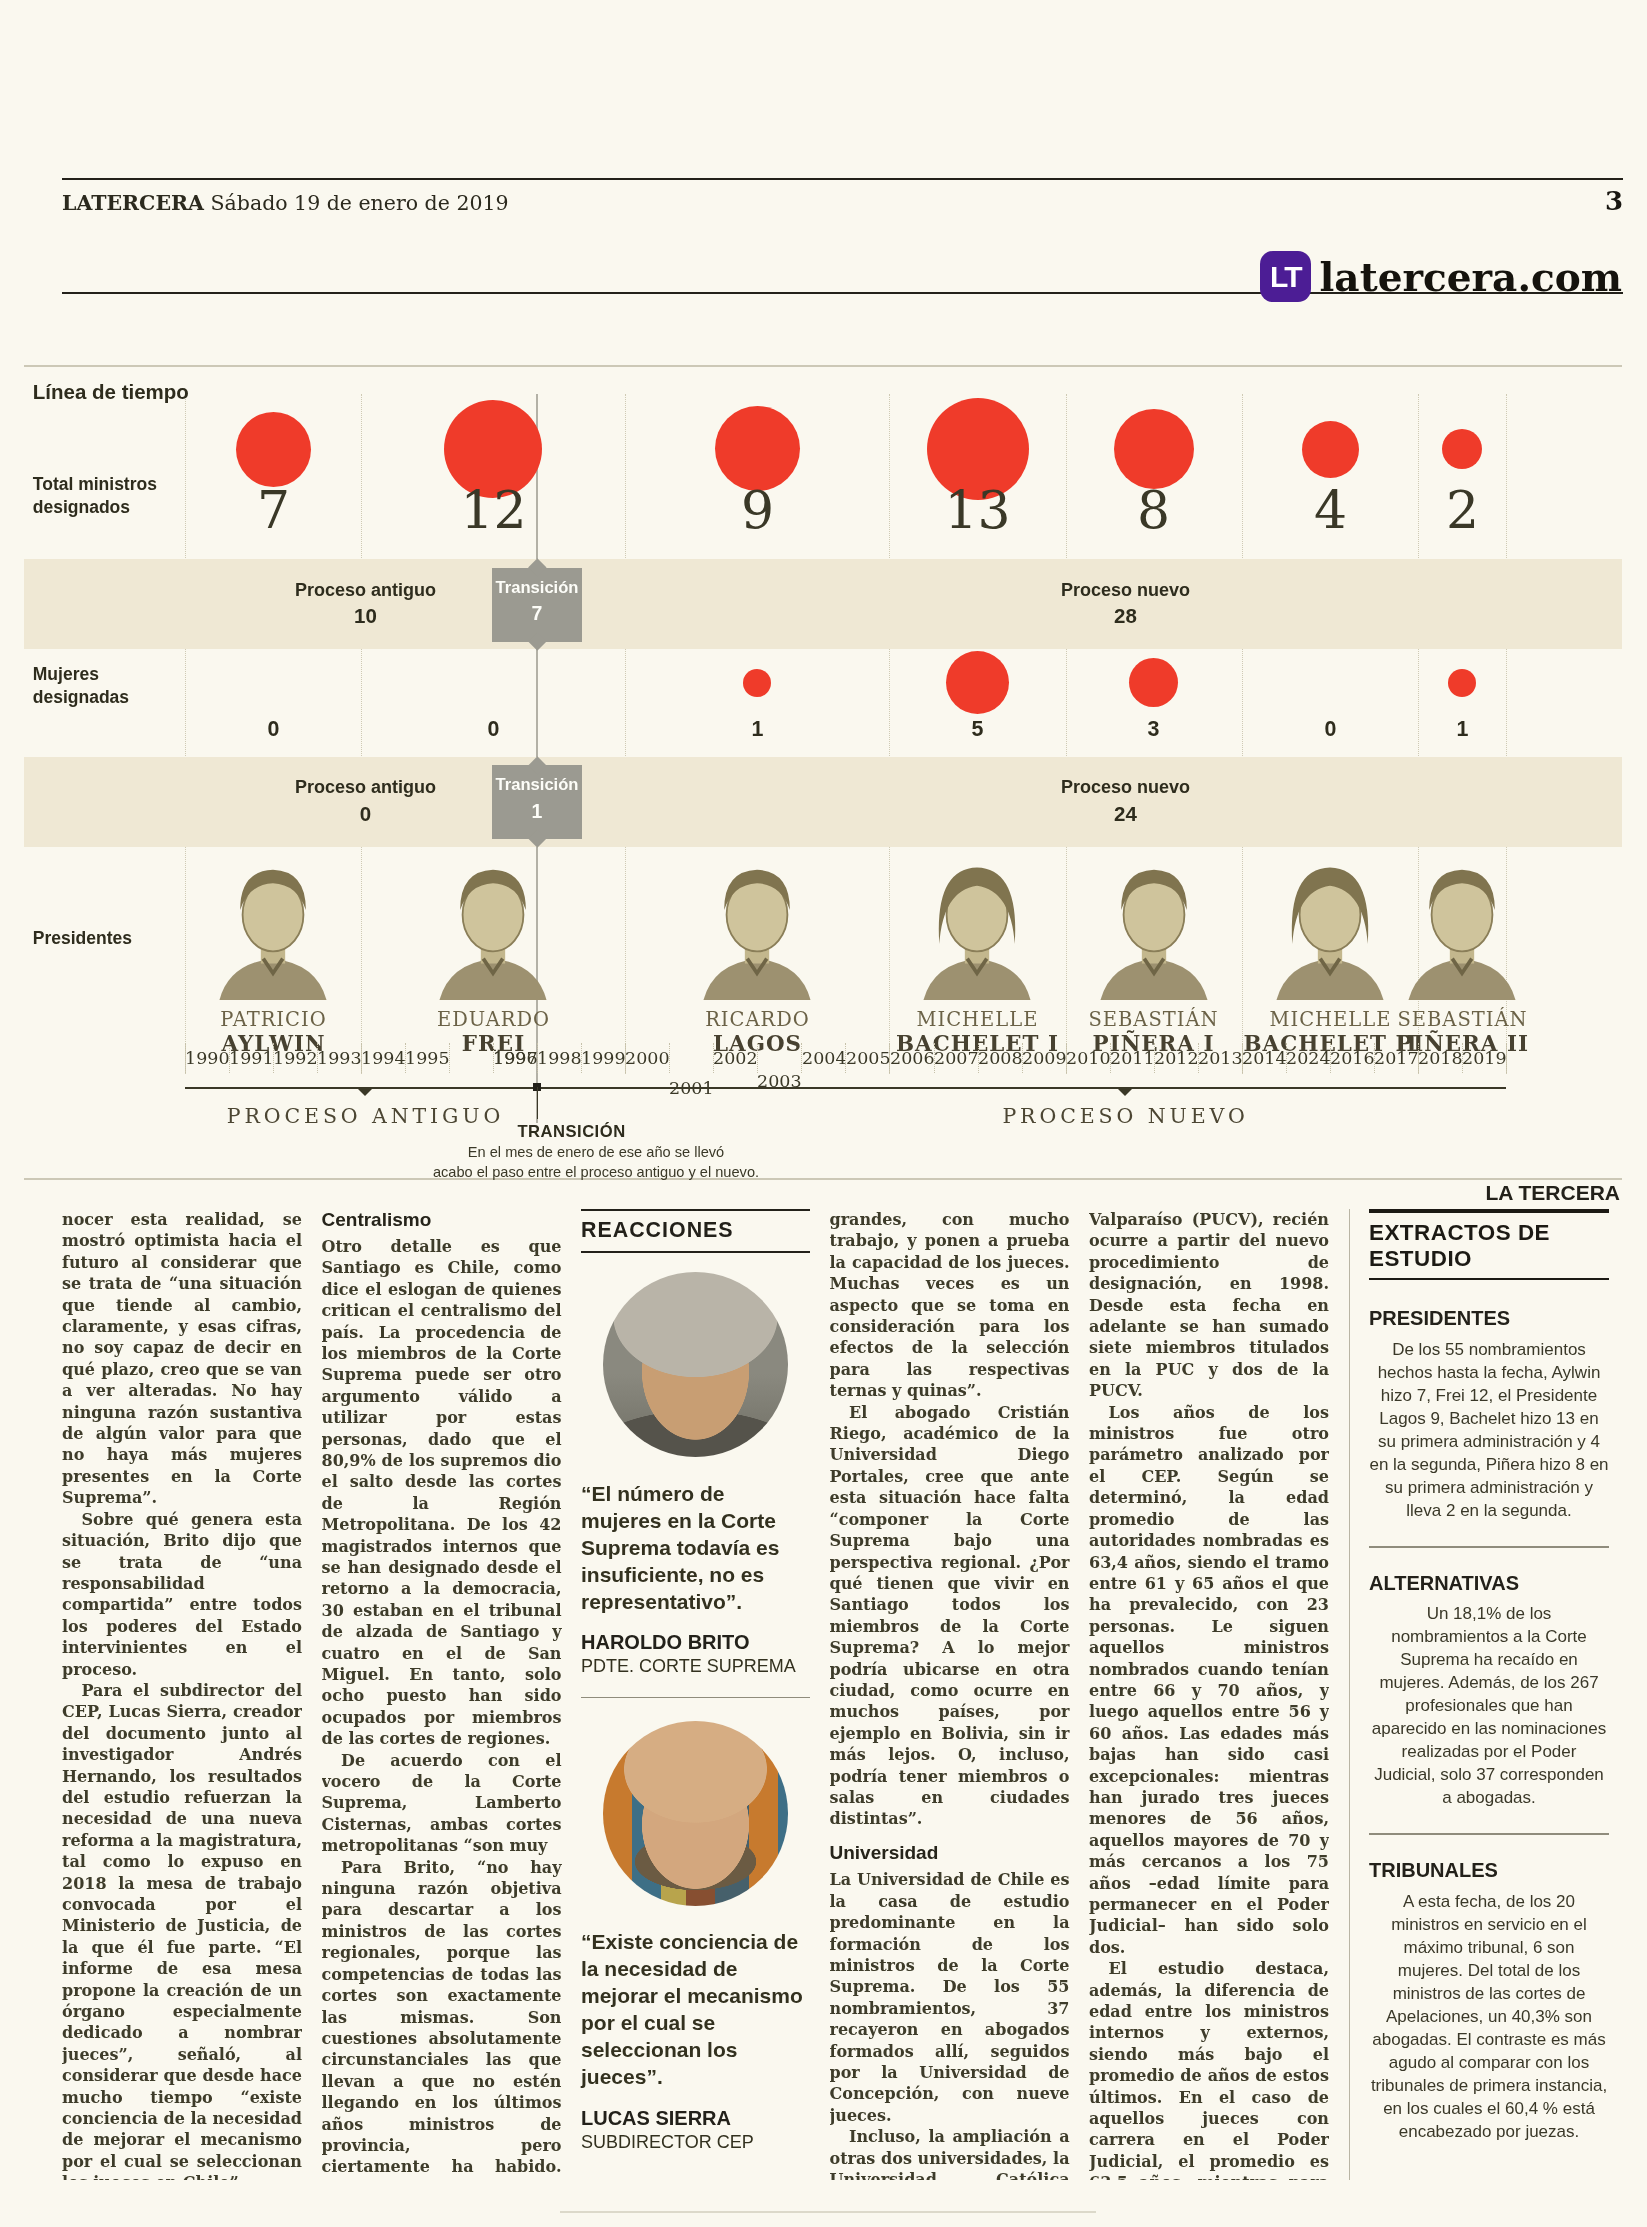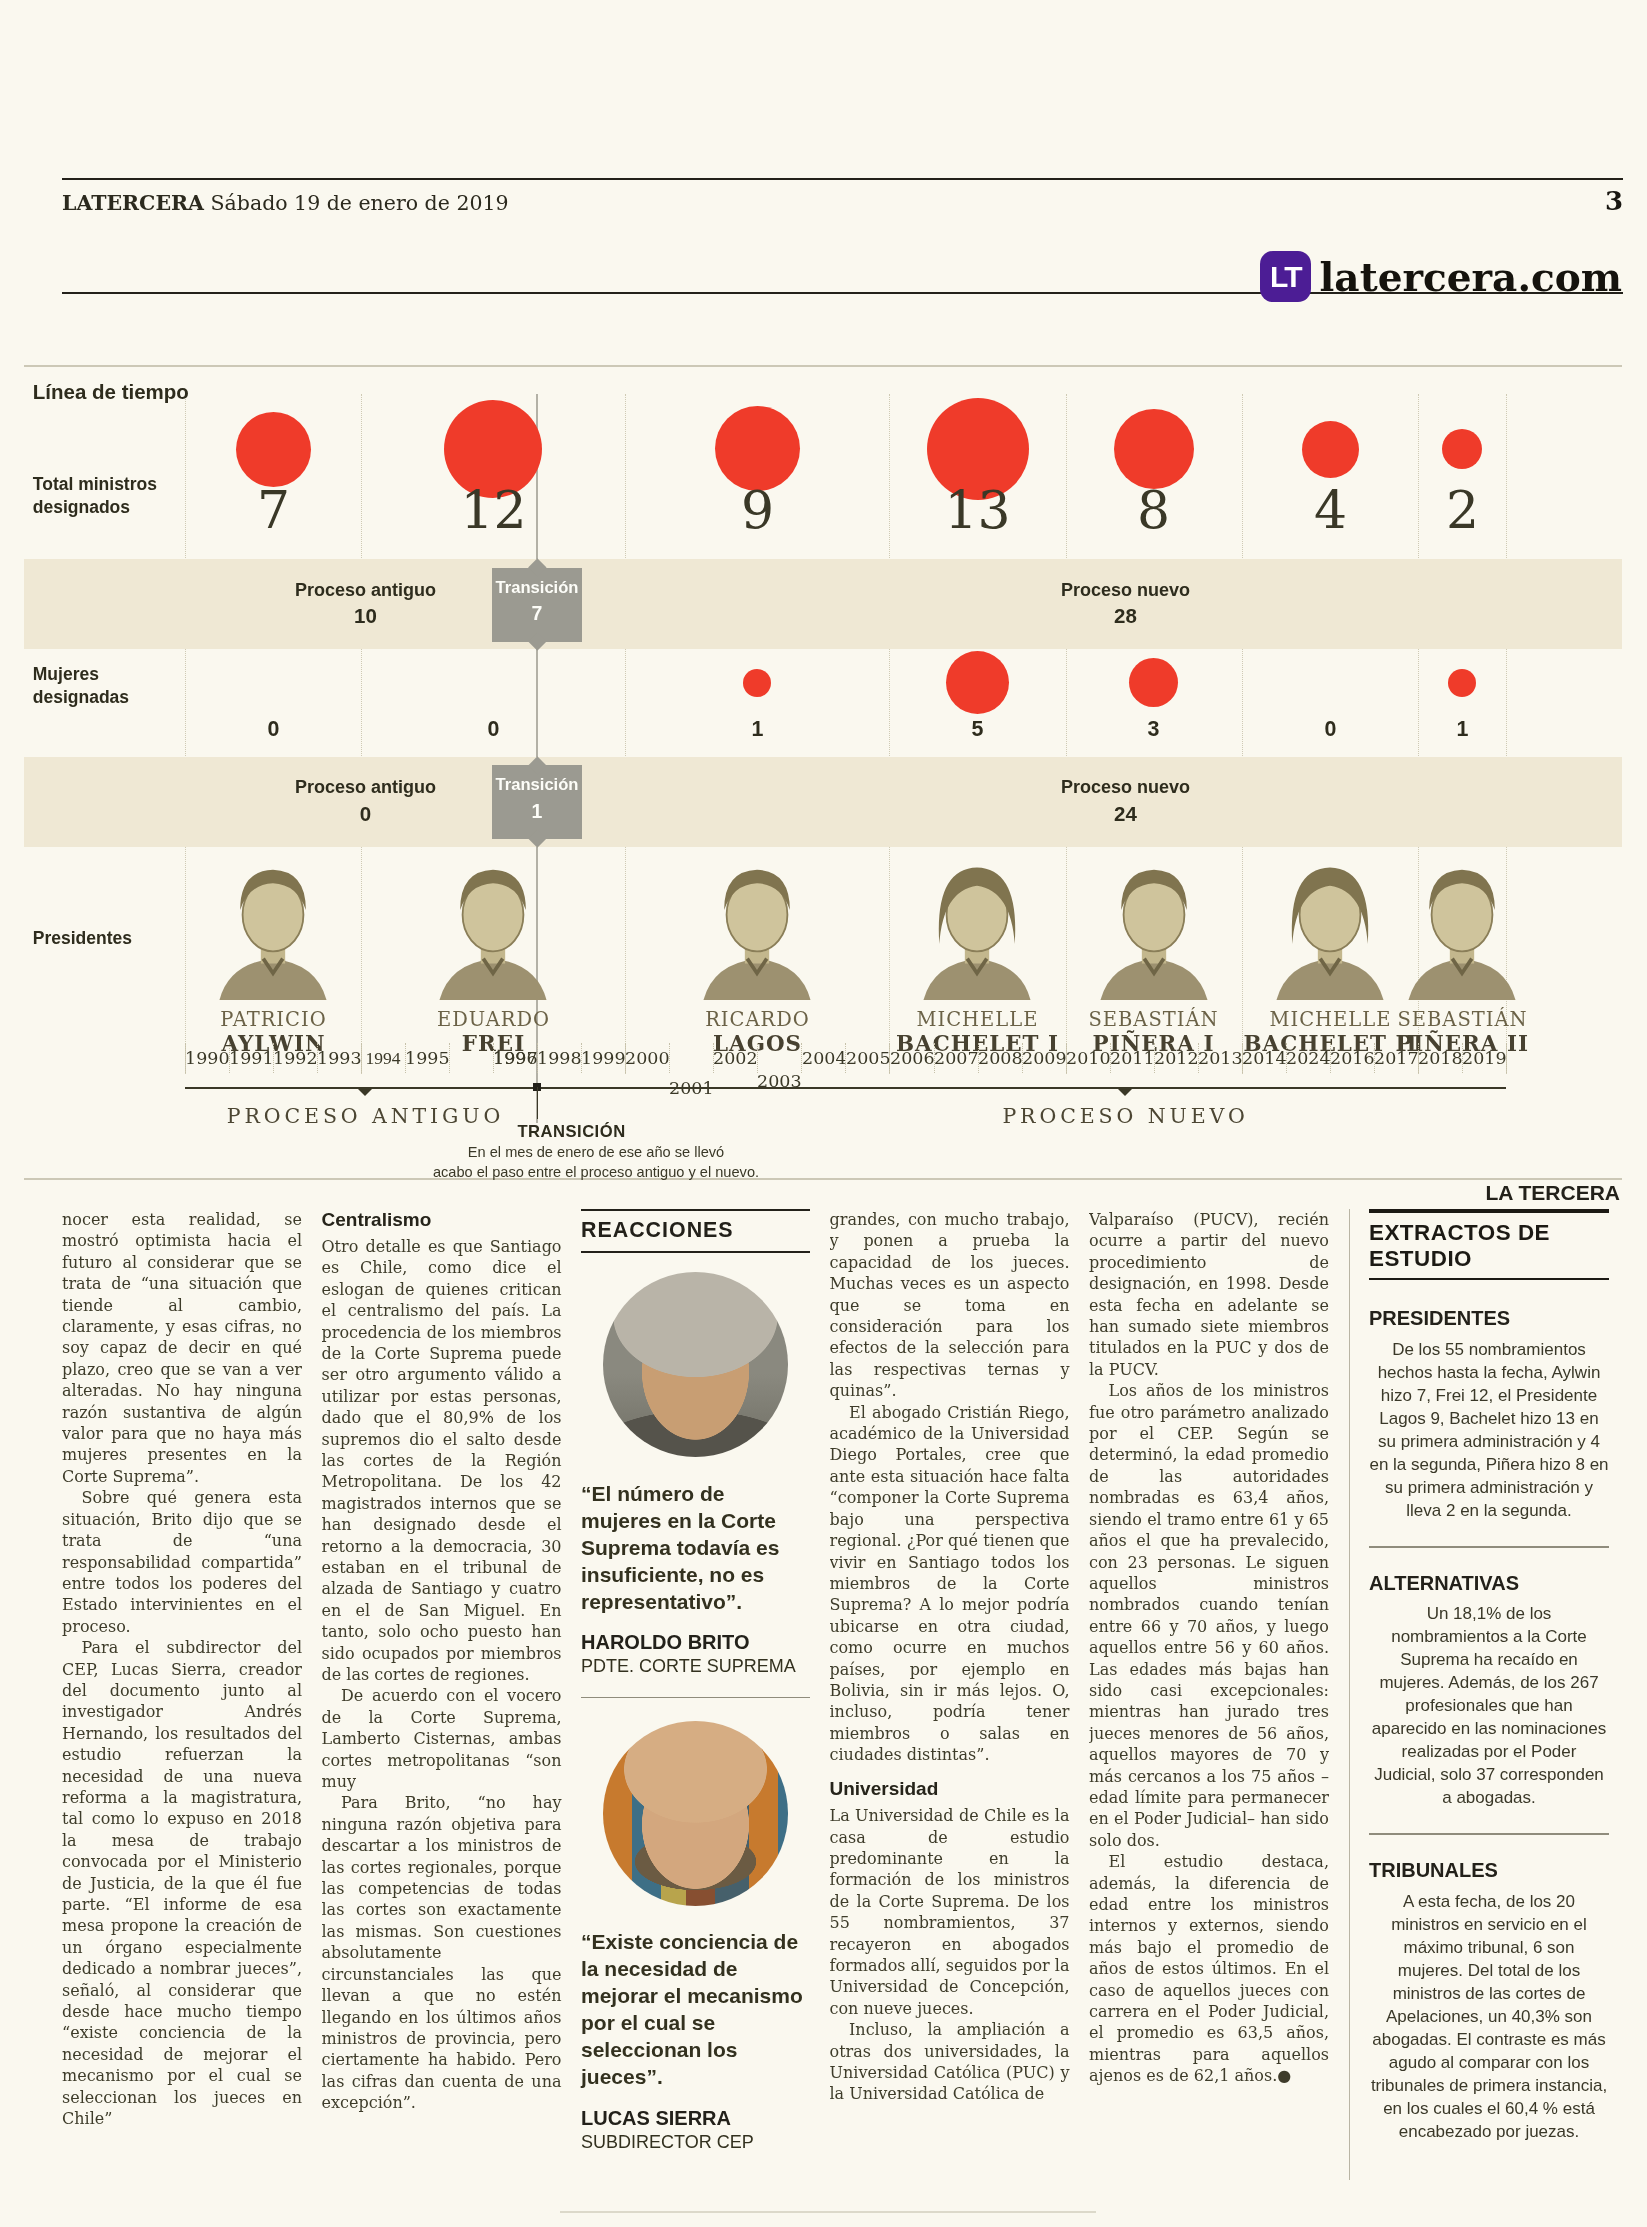--- a/index.html
+++ b/index.html
@@ -37,21 +37,21 @@
   .pname1{font-family:"DejaVu Serif",serif;font-size:19.5px;color:#6b6247;text-align:center;letter-spacing:1px;}
   .pname2{font-family:"DejaVu Serif",serif;font-weight:bold;font-size:21.4px;color:#474130;text-align:center;letter-spacing:1px;}
   .axislab{font-family:"DejaVu Serif",serif;font-size:20.5px;color:#4c4633;letter-spacing:3.9px;text-align:center;}
   .translab{font-family:"Liberation Sans",sans-serif;font-weight:bold;font-size:16.6px;color:#2e2c1d;text-align:center;letter-spacing:0.5px;}
   .transcap{font-family:"Liberation Sans",sans-serif;font-size:14.6px;color:#3a3827;text-align:center;}
   .credit{position:absolute;right:27px;top:1181px;font-family:"Liberation Sans",sans-serif;font-weight:bold;font-size:21px;color:#23211a;}
 
   
   .cols{position:absolute;left:62px;top:1209px;width:1561px;height:971px;display:flex;gap:19.5px;}
   .col{width:240px;flex:0 0 240px;overflow:hidden;}
-  .col p{margin:0;font-size:16px;line-height:21.4px;text-align:justify;color:#3e3c2a;}
+  .col p{margin:0;font-size:16px;line-height:21.4px;text-align:justify;color:#3e3c2a;font-weight:bold;}
   .col p + p{text-indent:19.5px;}
   .subhead{font-family:"Liberation Sans",sans-serif;font-weight:bold;font-size:19px;color:#26241a;margin:0 0 4.9px 0;}
   .subhead2{font-family:"Liberation Sans",sans-serif;font-weight:bold;font-size:19px;color:#26241a;margin:12.7px 0 4.9px 0;}
 
   
   .reactions{width:229px;flex:0 0 229px;font-family:"Liberation Sans",sans-serif;}
   .rx-rule{height:1.9px;background:#23211a;margin:0 0 6.8px 0;}
   .rx-rule2{height:1.5px;background:#23211a;margin:8.8px 0 19.5px 0;}
   .rx-title{font-weight:bold;font-size:21.4px;color:#23211a;letter-spacing:1px;margin:2.9px 0 4.9px 0;}
   .rx-photo{width:185px;height:185px;border-radius:50%;margin:4.9px auto 22.4px auto;position:relative;overflow:hidden;}
@@ -225,21 +225,21 @@
           <ellipse cx="60" cy="50" rx="25" ry="30" fill="#cfc49c" stroke="#8a7e58" stroke-width="1.5"></ellipse>
           <path d="M33 46 Q33 14 60 13 Q87 14 87 46 Q80 25 60 24 Q40 25 33 46 Z" fill="#80744f"></path>
           <path d="M52 86 L60 98 L68 86" fill="none" stroke="#6f6546" stroke-width="3"></path>
         </svg></div>
       <div class="pname1" style="left: 1336px; top: 641px; width: 205px;">SEBASTIÁN</div>
       <div class="pname2" style="left: 1336px; top: 664px; width: 205px;">PIÑERA II</div>
       <div class="yearlab" style="left: 161px; top: 681px; width: 44px;">1990</div>
       <div class="yearlab" style="left: 205px; top: 681px; width: 44px;">1991</div>
       <div class="yearlab" style="left: 249px; top: 681px; width: 44px;">1992</div>
       <div class="yearlab" style="left: 293px; top: 681px; width: 44px;">1993</div>
-      <div class="yearlab" style="left: 337px; top: 681px; width: 44px; font-family: Liberation Serif, serif;">1994</div>
+      <div class="yearlab" style="left: 337px; top: 681px; width: 44px;">1994</div>
       <div class="yearlab" style="left: 381px; top: 681px; width: 44px;">1995</div>
       <div class="yearlab" style="left: 425px; top: 681px; width: 44px; padding-left: 44px;">1996</div>
       <div class="yearlab" style="left: 469px; top: 681px; width: 44px;">1997</div>
       <div class="yearlab" style="left: 513px; top: 681px; width: 44px;">1998</div>
       <div class="yearlab" style="left: 557px; top: 681px; width: 44px;">1999</div>
       <div class="yearlab" style="left: 601px; top: 681px; width: 44px;">2000</div>
       <div class="yearlab" style="left: 645px; top: 711px; width: 44px;">2001</div>
       <div class="yearlab" style="left: 689px; top: 681px; width: 44px;">2002</div>
       <div class="yearlab" style="left: 733px; top: 704px; width: 44px;">2003</div>
       <div class="yearlab" style="left: 778px; top: 681px; width: 44px;">2004</div>

